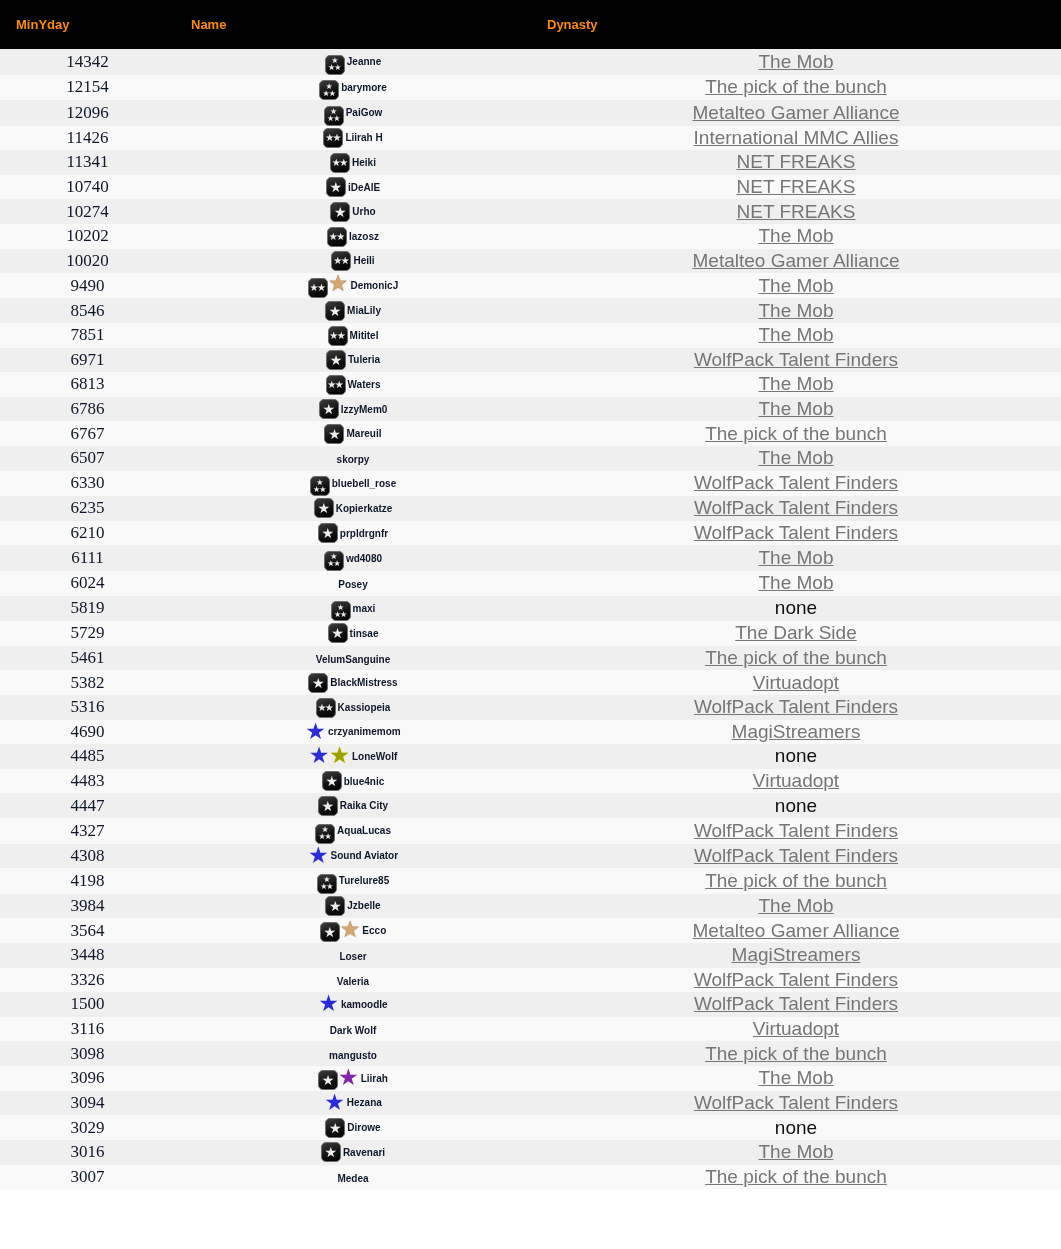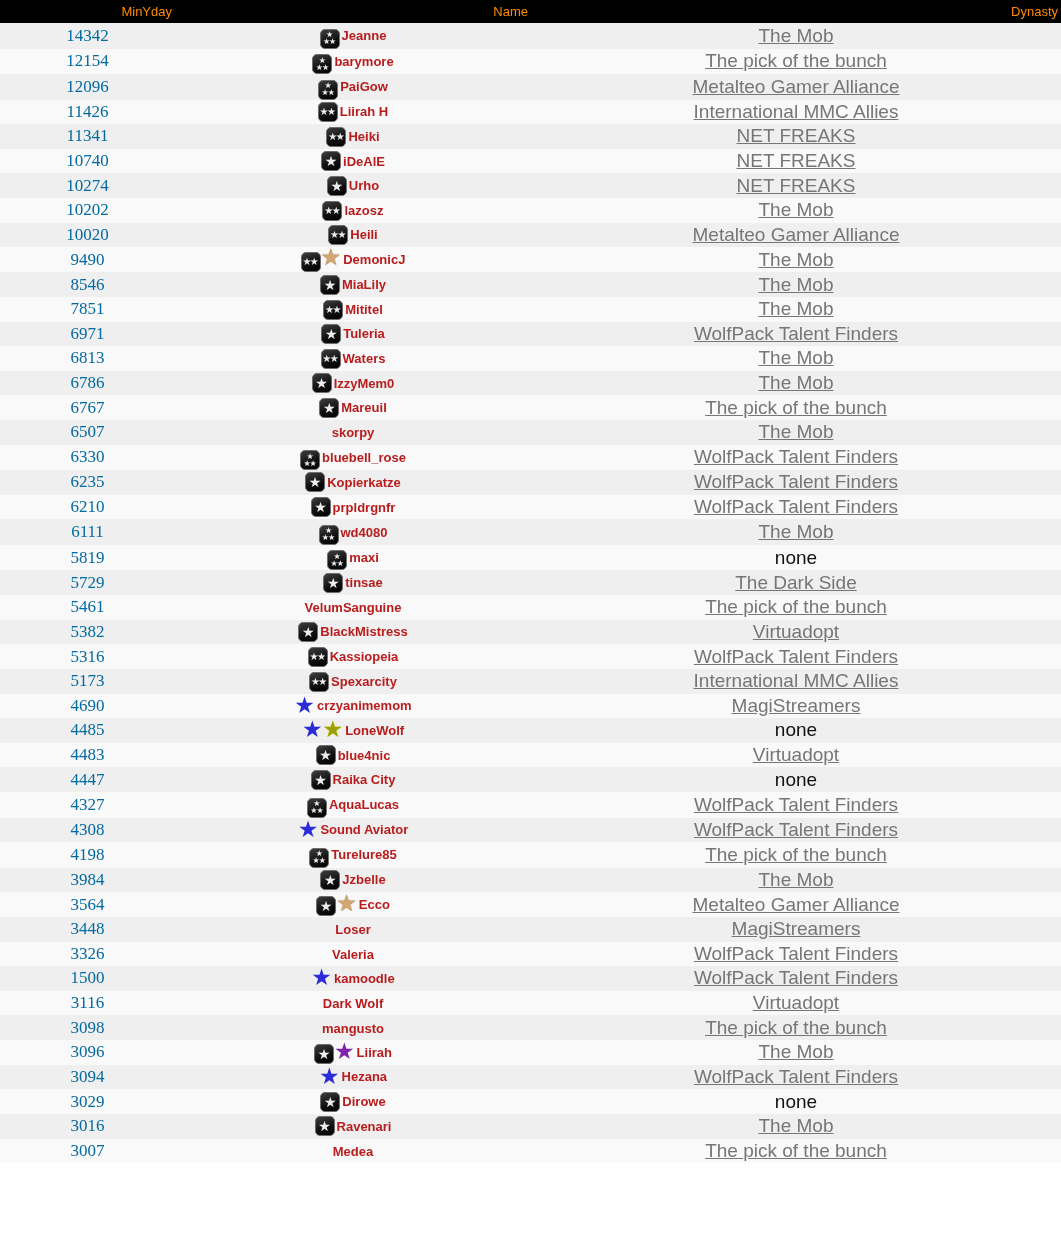--- a/index.html
+++ b/index.html
@@ -1,32 +1,32 @@
 <!DOCTYPE html>
 <html><head>
 <meta charset="utf-8">
 <style>
   html,body { margin:0; padding:0; background:#ffffff; }
   body { width:1061px; font-family:"Liberation Sans", sans-serif; }
   table { width:1061px; border-collapse:collapse; table-layout:fixed; }
   col.c1 { width:175px; } col.c2 { width:356px; } col.c3 { width:530px; }
   thead th {
-    background:#000000; color:#ff8b00; font-weight:normal; font-size:13px;
-    height:17px; line-height:17px; padding:3px; text-align:right;
+    background:#000000; color:#ff8b00; font-weight:bold; font-size:13px;
+    height:17px; line-height:17px; padding:16px; text-align:left;
     font-family:"Liberation Sans", sans-serif;
   }
   tbody tr { height:24.64px; }
   tbody tr:nth-child(odd)  { background:#efefef; }
   tbody tr:nth-child(even) { background:#f9f9f9; }
   td { padding:0; text-align:center; vertical-align:middle; overflow:hidden; }
-  .c-min { font-family:"Liberation Serif", serif; font-size:17px; color:#0369a1; }
+  .c-min { font-family:"Liberation Serif", serif; font-size:17px; color:#0f172a; }
   .namewrap { display:inline-flex; align-items:center; justify-content:center; gap:2px; }
   .pname {
-    font-family:"Liberation Sans", sans-serif; font-weight:bold; font-size:13px;
-    color:#b91c1c; text-decoration:none; white-space:nowrap;
+    font-family:"Liberation Sans", sans-serif; font-weight:bold; font-size:10px;
+    color:#0f172a; text-decoration:none; white-space:nowrap;
   }
   .dyn { font-size:19px; color:#767676; text-decoration:underline; white-space:nowrap; }
   .dyn.nolink { color:#111111; text-decoration:none; }
   
   .badge {
     display:inline-flex; flex-direction:column; align-items:center; justify-content:center;
     width:20px; height:20px; box-sizing:border-box; flex:none;
     background:linear-gradient(160deg,#3d3d3d 0%,#101010 60%,#000000 100%);
     border:1px solid #6e6e6e; border-radius:5px; color:#ececec;
   }
@@ -341,20 +341,32 @@
                 <span class="r2">★★</span>
               </span></span>
         <a class="pname">wd4080</a>
       </span>
     </td>
     <td class="c-dyn">
       <a class="dyn">The Mob</a>
     </td>
   </tr>
 
+  <tr>
+    <td class="c-min">6024</td>
+    <td class="c-name">
+      <span class="namewrap">
+
+        <a class="pname">Posey</a>
+      </span>
+    </td>
+    <td class="c-dyn">
+      <a class="dyn">The Mob</a>
+    </td>
+  </tr>
 
   <tr>
     <td class="c-min">5819</td>
     <td class="c-name">
       <span class="namewrap">
         <span class="icons"><span class="badge b3">
                 <span class="r1">★</span>
                 <span class="r2">★★</span>
               </span></span>
         <a class="pname">maxi</a>
@@ -410,32 +422,20 @@
       <span class="namewrap">
         <span class="icons"><span class="badge b2">★★</span></span>
         <a class="pname">Kassiopeia</a>
       </span>
     </td>
     <td class="c-dyn">
       <a class="dyn">WolfPack Talent Finders</a>
     </td>
   </tr>
 
-  <tr>
-    <td class="c-min">5173</td>
-    <td class="c-name">
-      <span class="namewrap">
-        <span class="icons"><span class="badge b2">★★</span></span>
-        <a class="pname">Spexarcity</a>
-      </span>
-    </td>
-    <td class="c-dyn">
-      <a class="dyn">International MMC Allies</a>
-    </td>
-  </tr>
 
   <tr>
     <td class="c-min">4690</td>
     <td class="c-name">
       <span class="namewrap">
         <span class="icons"><span class="star blue">★</span></span>
         <a class="pname">crzyanimemom</a>
       </span>
     </td>
     <td class="c-dyn">

